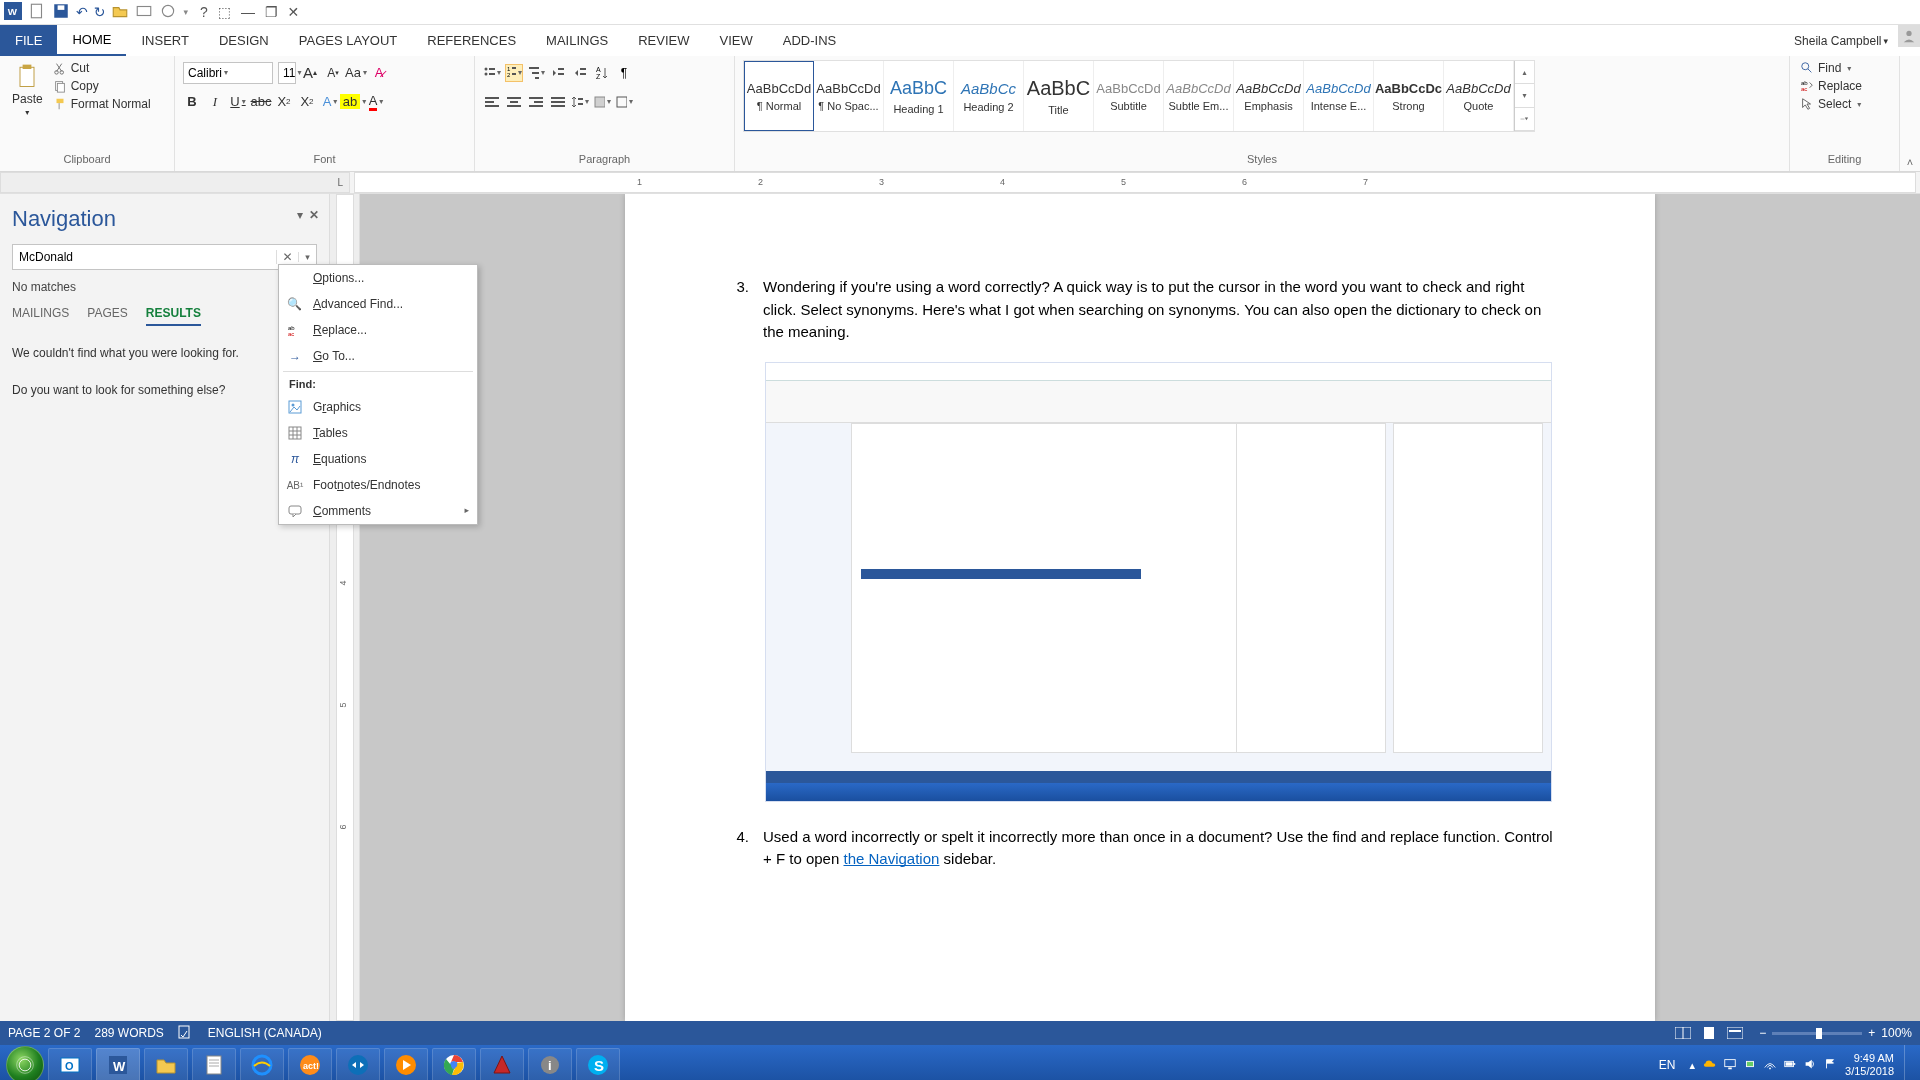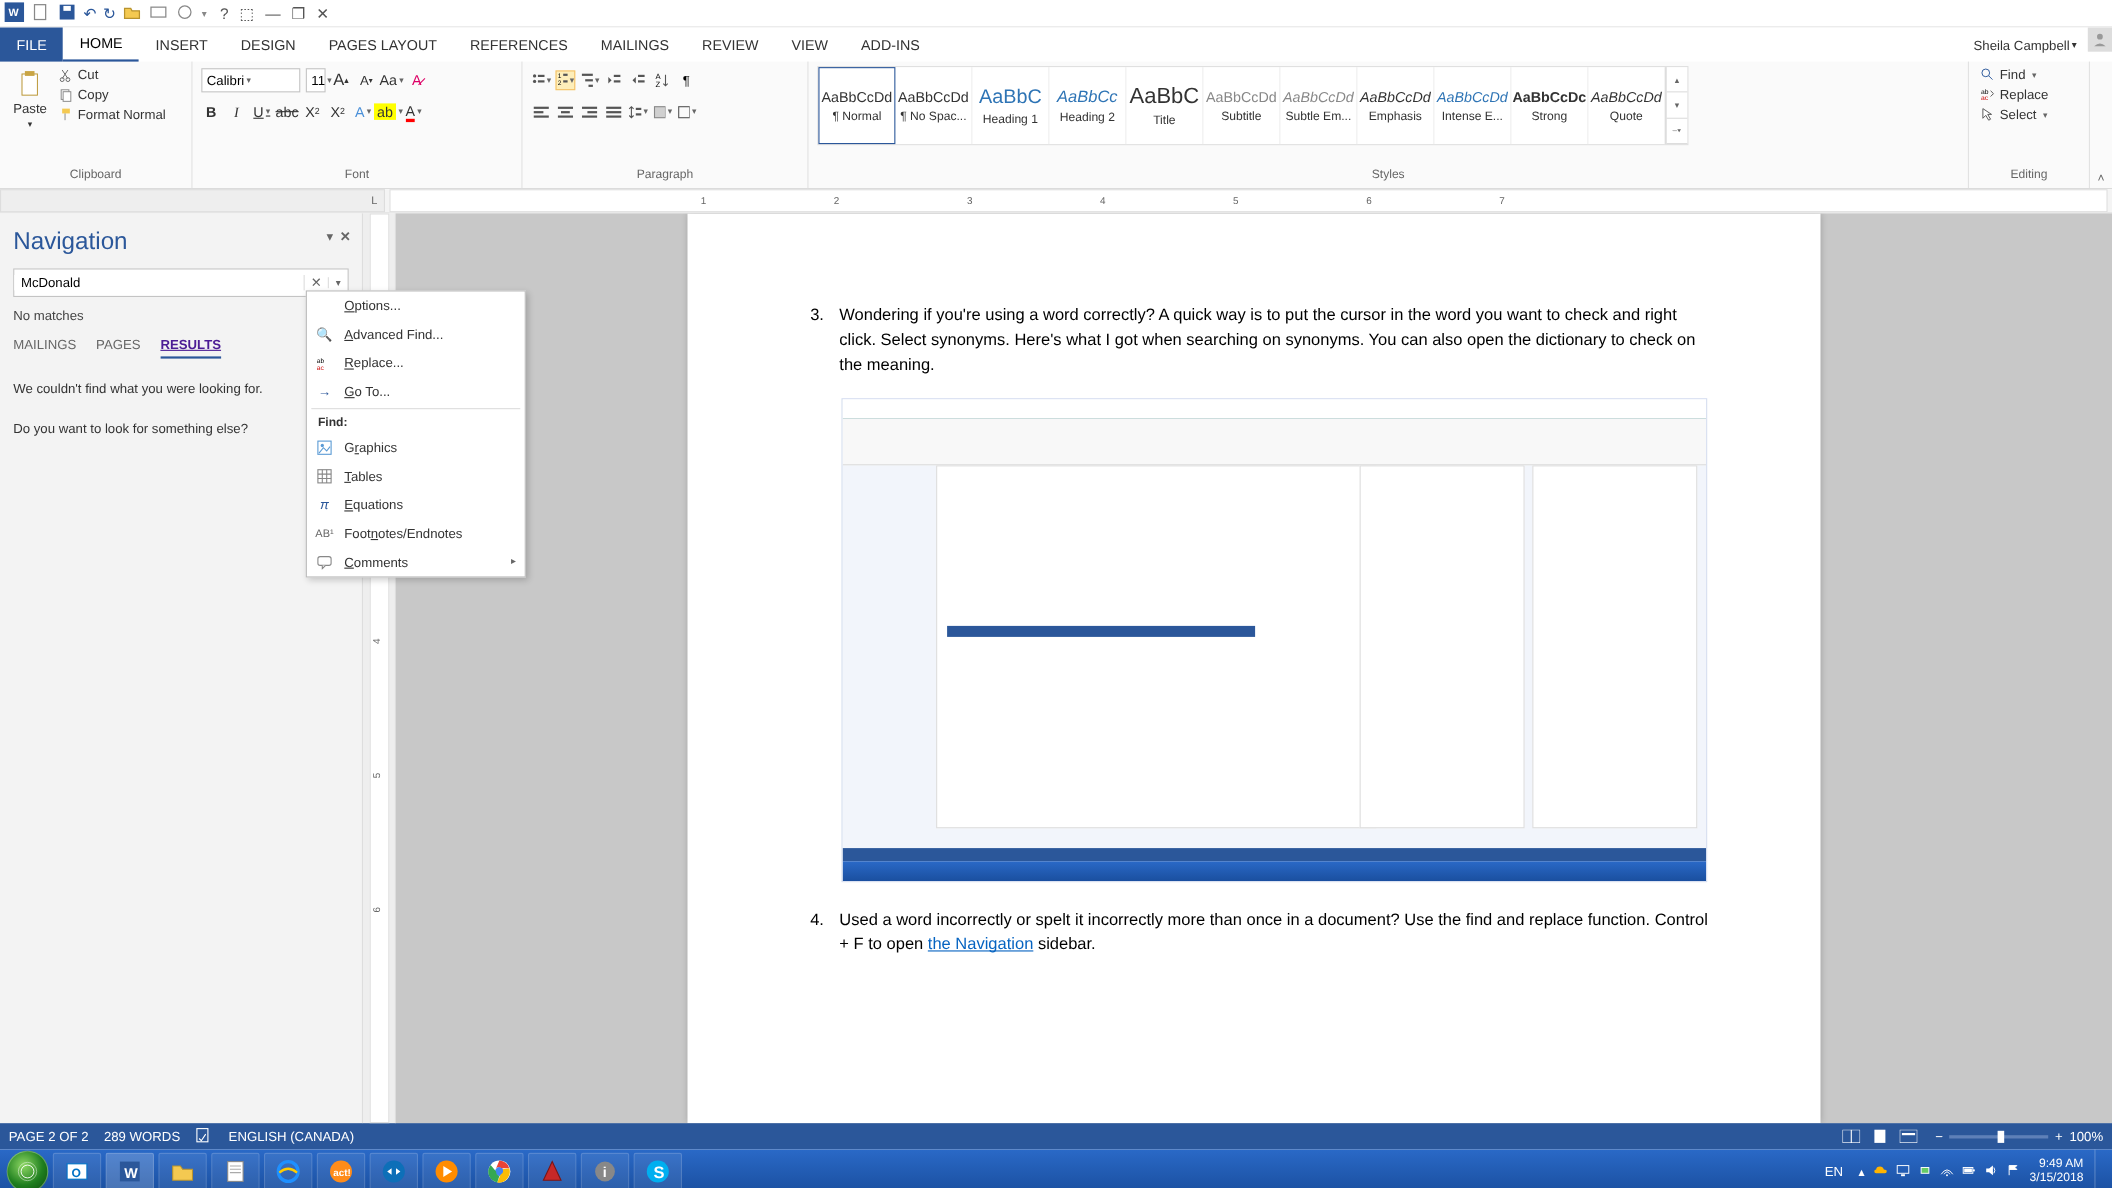--- a/index.html
+++ b/index.html
@@ -73,21 +73,21 @@
 .nav-pane { width: 330px; background: #f3f3f3; border-right: 1px solid #ddd; padding: 12px; position: relative; }
 .nav-title { font-size: 22px; color: #2b579a; font-weight: normal; }
 .nav-close-row { position: absolute; top: 14px; right: 10px; display:flex; gap:6px; color:#666; font-size:12px; }
 .nav-search { margin-top: 12px; width: 100%; height: 26px; border: 1px solid #c4c4c4; background: #fff; display:flex; align-items:center; }
 .nav-search input { flex:1; border:none; outline:none; padding:0 6px; font-size:12px; }
 .nav-search .x { width:22px; text-align:center; border-left:1px solid #ddd; cursor:pointer; color:#666; }
 .nav-search .dd2 { width:18px; text-align:center; border-left:1px solid #ddd; cursor:pointer; color:#666; font-size:9px; }
 .nav-status { margin-top: 10px; font-size: 12px; color: #444; }
 .nav-tabs { margin-top: 12px; display:flex; gap:18px; font-size:12px; }
 .nav-tab { color:#666; cursor:pointer; padding-bottom:4px; }
-.nav-tab.active { color:#4c1d95; font-weight:bold; border-bottom:2px solid #2b579a;text-decoration:underline; }
+.nav-tab.active { color:#15803d; font-weight:bold; border-bottom:2px solid #2b579a; }
 .nav-msg { margin-top: 18px; font-size:12px; color:#333; line-height:1.6; }
 
 
 .dropdown { position:absolute; top: 264px; left: 278px; width: 200px; background:#fff; border:1px solid #bbb; box-shadow: 2px 2px 6px rgba(0,0,0,0.2); font-size:12px; z-index:100; }
 .dd-item { padding:6px 10px 6px 34px; position:relative; cursor:pointer; color:#333; }
 .dd-item .dd-icon { position:absolute; left:8px; top:5px; width:16px; height:16px; display:flex; align-items:center; justify-content:center; color:#666; }
 .dd-sep { height:1px; background:#ddd; margin:2px 4px; }
 .dd-label { padding:4px 10px; font-weight:bold; color:#333; font-size:11px; }
 .dd-item .arrow { position:absolute; right:8px; top:7px; font-size:9px; color:#666; }
 .dd-item .ul { text-decoration: underline; }

